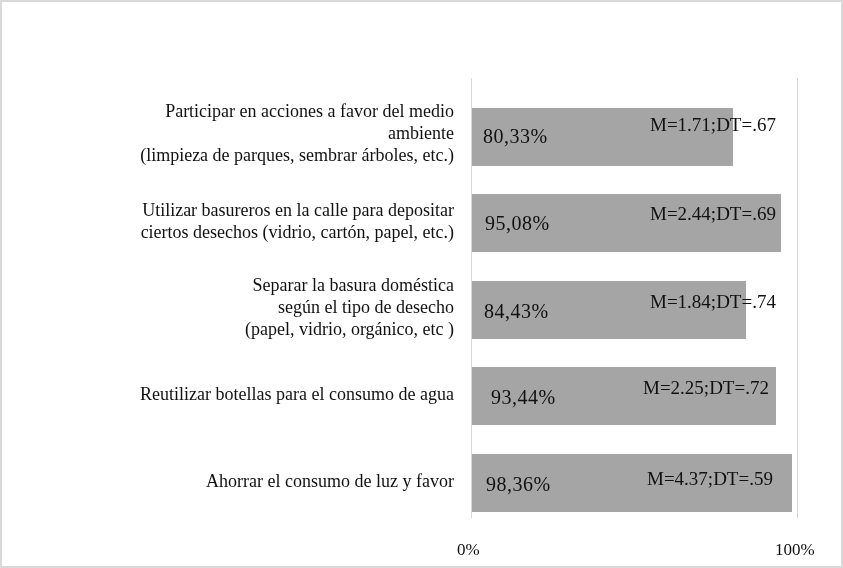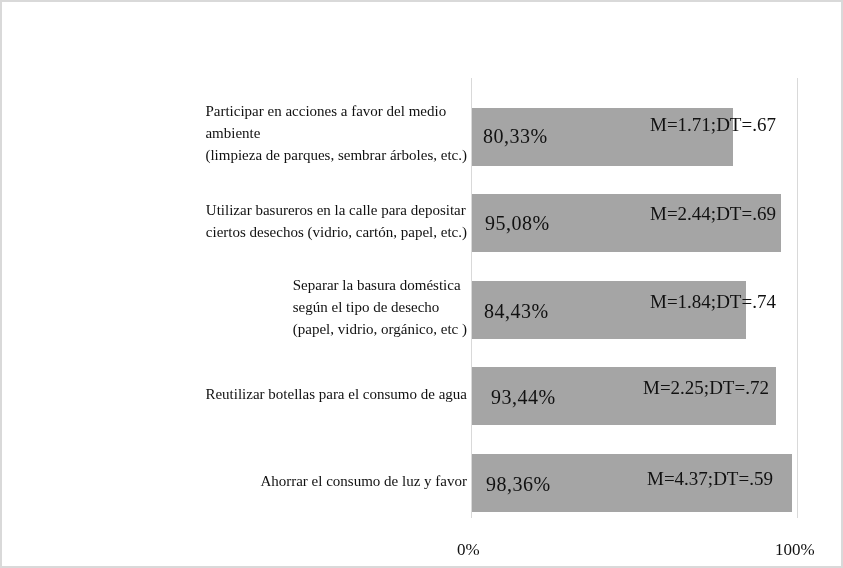--- a/index.html
+++ b/index.html
@@ -5,21 +5,21 @@
   html, body { margin: 0; padding: 0; background: #ffffff; }
   body { width: 843px; height: 568px; position: relative; overflow: hidden;
          font-family: "Liberation Serif", "DejaVu Serif", serif; color: #111; }
   .frame { position: absolute; left: 0; top: 0; width: 839px; height: 564px;
            border: 2px solid #d9d9d9; background: #fff; }
   .plot { position: absolute; left: 0; top: 0; width: 843px; height: 568px; }
   .axis-line { position: absolute; top: 78px; width: 1px; height: 440px; background: #d9d9d9; }
   .bar { position: absolute; height: 58px; background: #a5a5a5; }
   .pct { position: absolute; font-size: 20px; letter-spacing: 0.5px; }
   .stat { position: absolute; font-size: 19px; white-space: nowrap; }
-  .cat { position: absolute; right: 376px; text-align: left; font-size: 15px; line-height: 22px; white-space: nowrap; }
+  .cat { position: absolute; right: 389px; text-align: right; font-size: 18px; line-height: 22px; white-space: nowrap; }
   .tick { position: absolute; top: 540px; font-size: 17px; }
 </style>
 </head>
 <body>
 
 <div class="frame"></div>
 <div class="plot">
   <div class="axis-line" style="left:471px"></div>
   <div class="axis-line" style="left:797px"></div>
 

